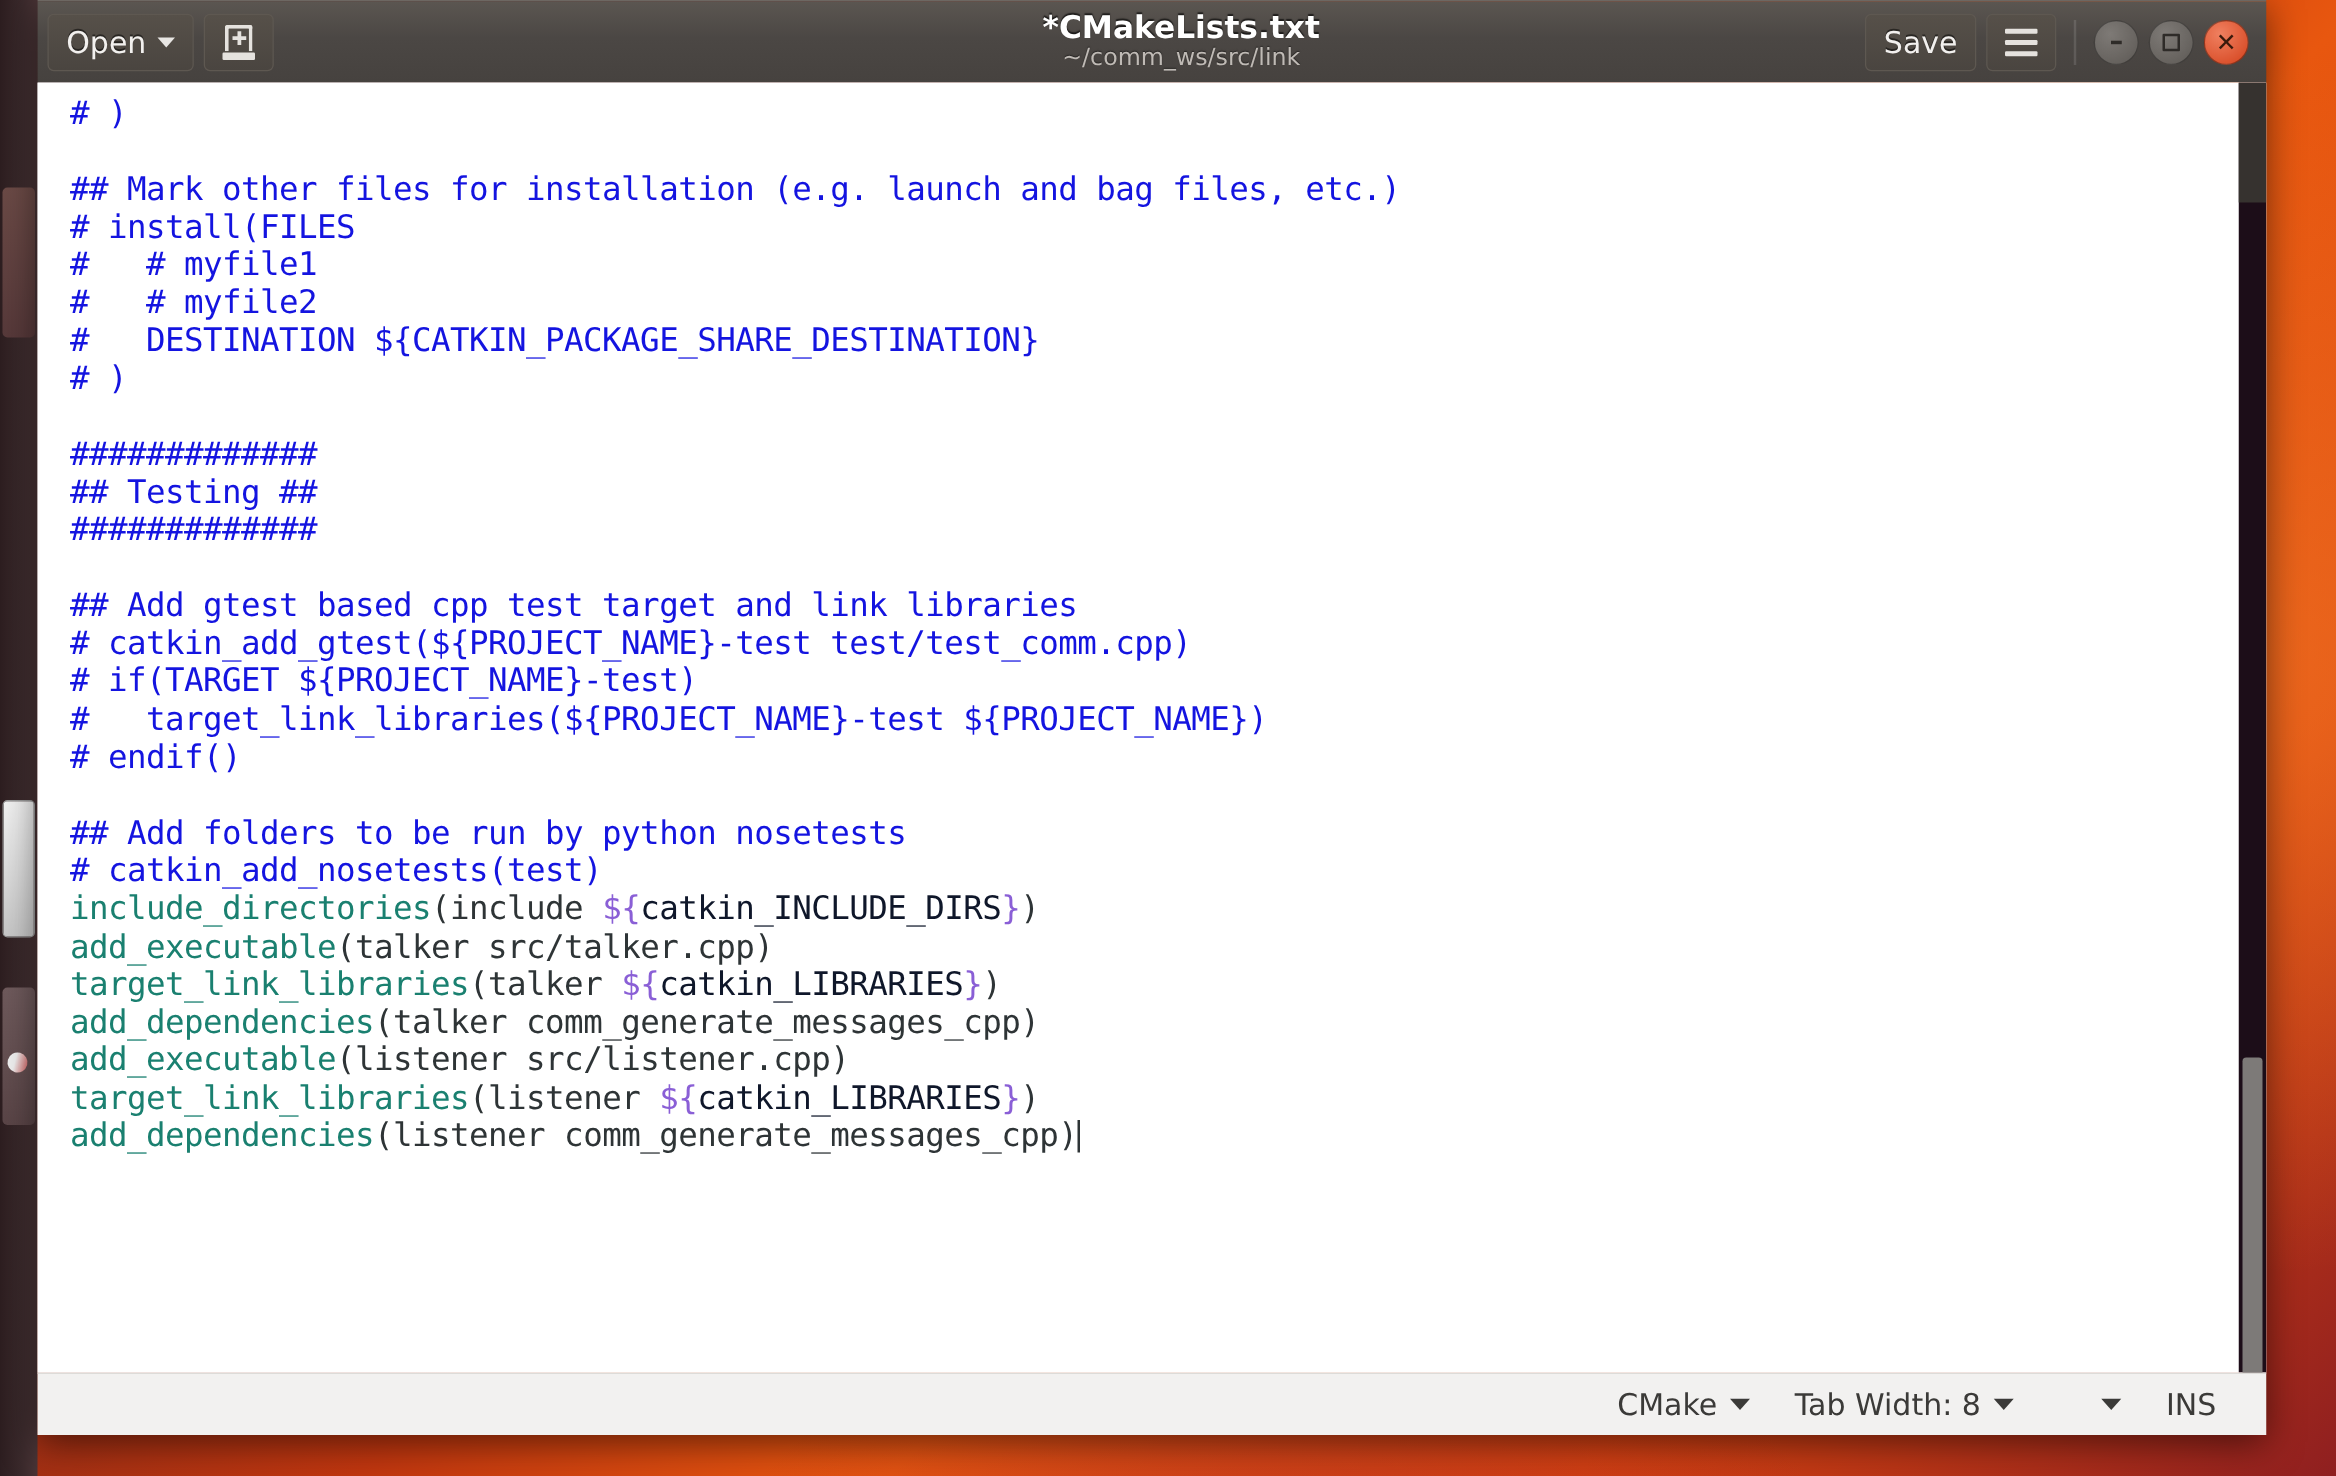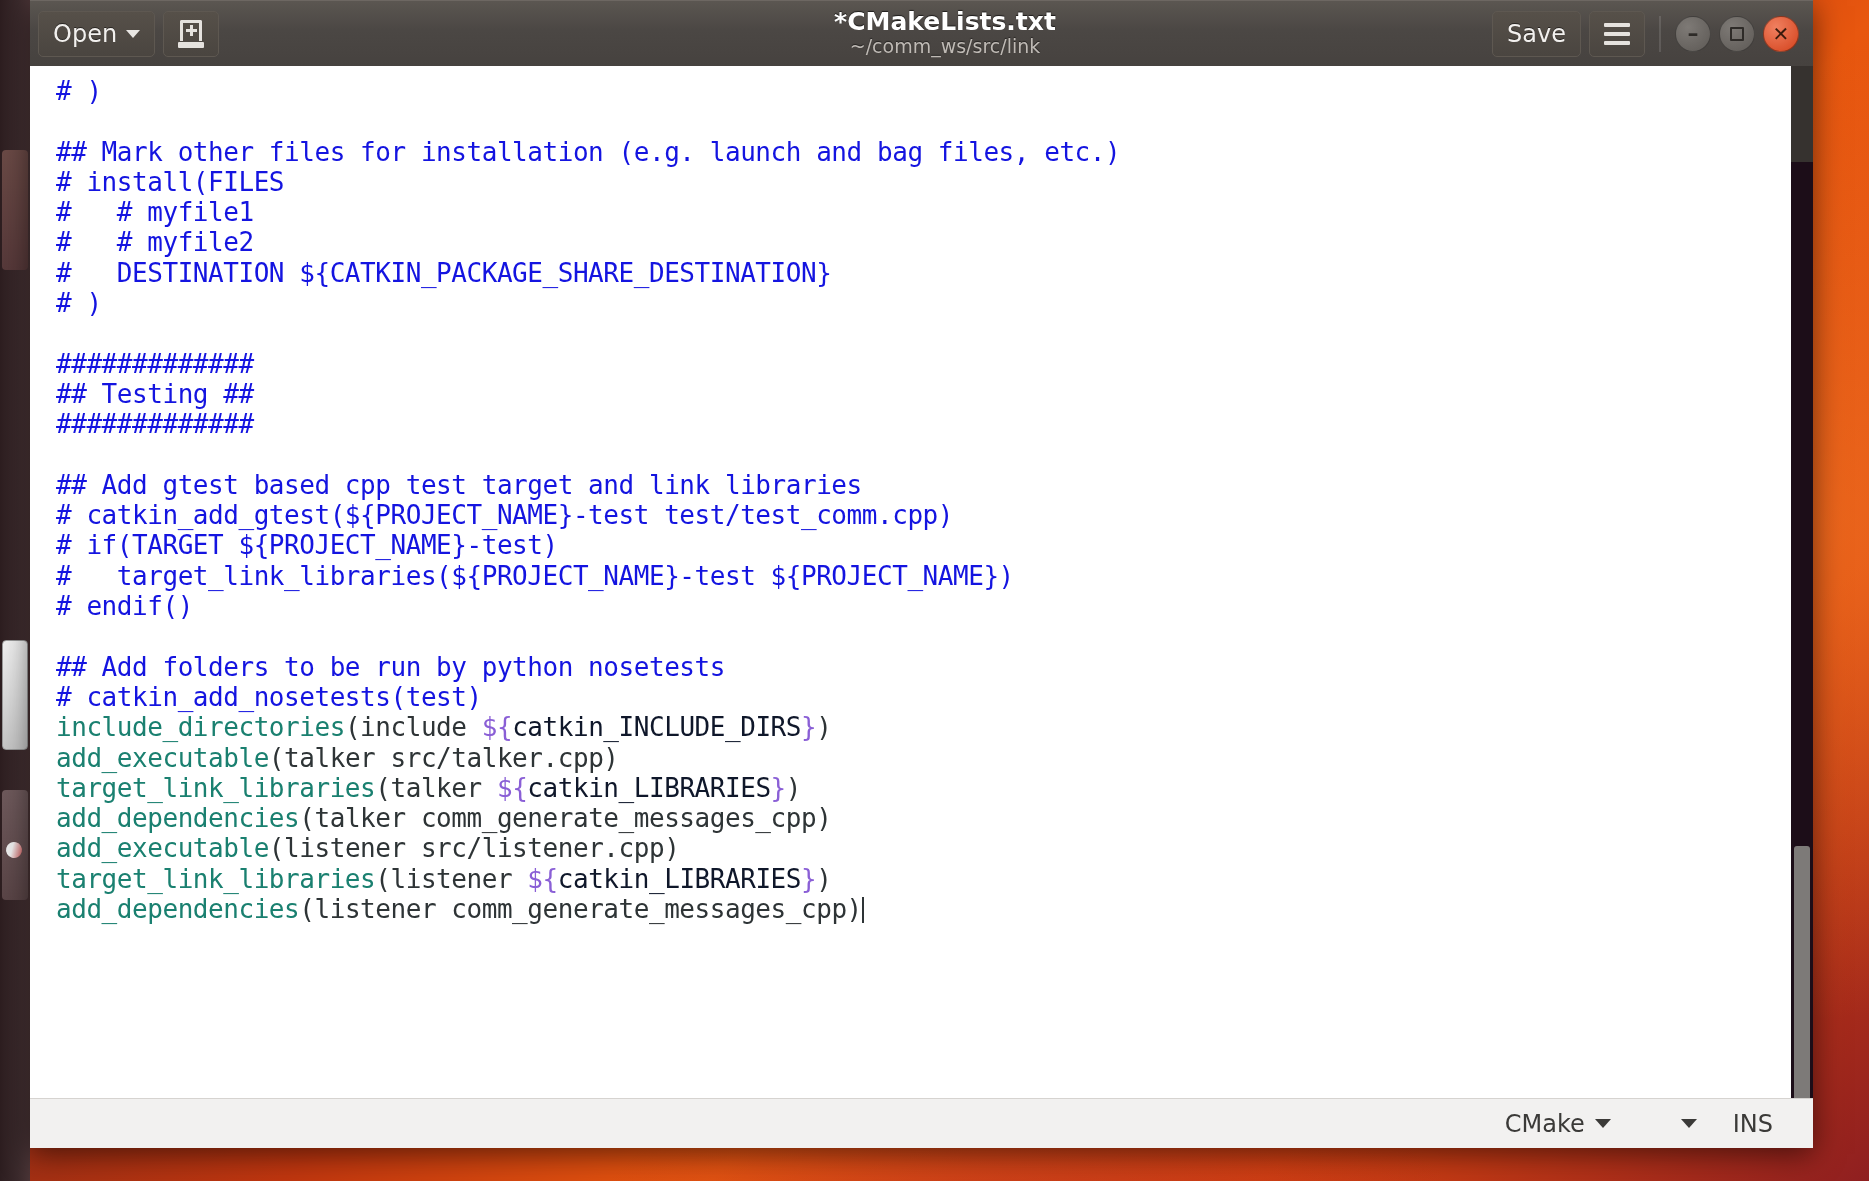--- a/index.html
+++ b/index.html
@@ -286,20 +286,24 @@
       <div class="topcap"></div>
       <div class="thumb"></div>
     </div>
   </div>
 
   <div class="statusbar">
     <div class="sb-item">
       <span>CMake</span>
       <span class="sb-caret"></span>
     </div>
+    <div class="sb-item">
+      <span>Tab Width: 8</span>
+      <span class="sb-caret"></span>
+    </div>
     <div class="sb-gap"></div>
     <div class="sb-item">
       <span class="sb-caret"></span>
     </div>
     <div class="sb-item static">
       <span>INS</span>
     </div>
   </div>
 
 </div>

